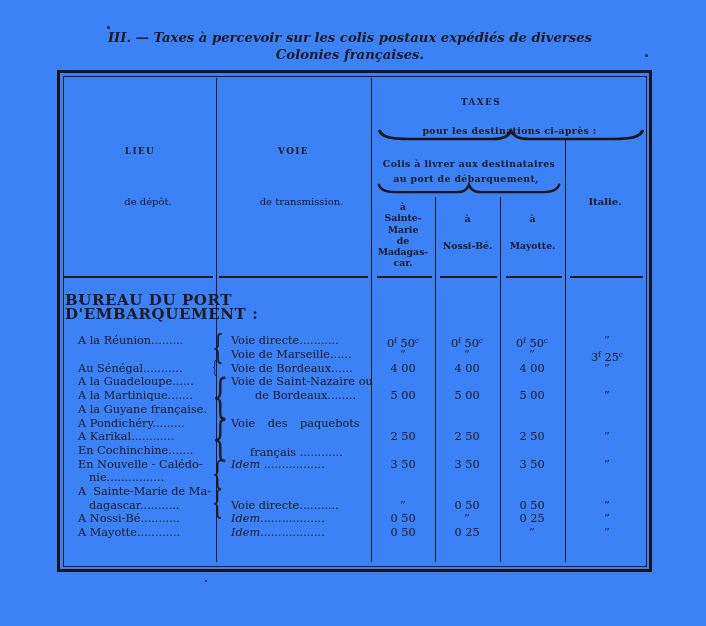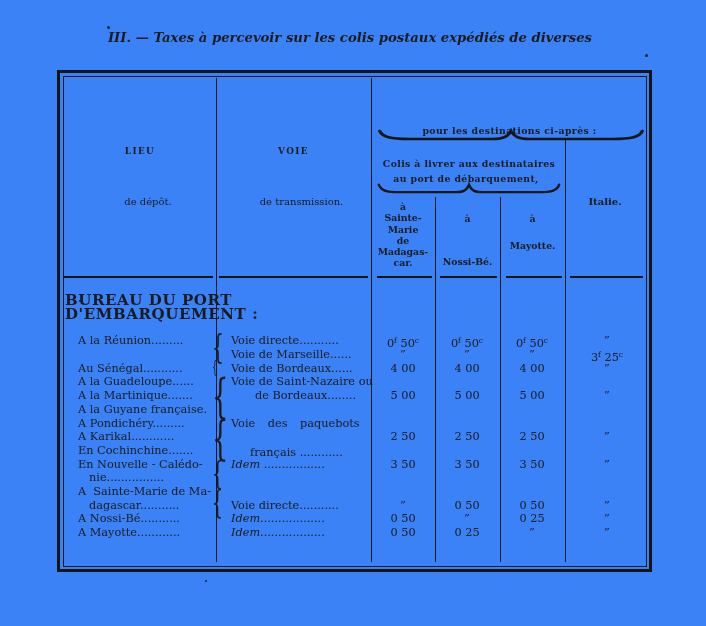--- a/index.html
+++ b/index.html
@@ -48,20 +48,21 @@
   
   .dot{position:absolute; width:3px; height:3px; background:#222; border-radius:50%;}
 </style>
 </head>
 <body>
 
 <div class="page">
 
   <div class="title">
     <div>III. — Taxes à percevoir sur les colis postaux expédiés de diverses</div>
+    <div>Colonies françaises.</div>
   </div>
 
   <div class="frame-outer">
     <div class="frame-inner"></div>
   </div>
 
   <div class="vline" style="left:215.5px; top:78px; height:484px;"></div>
   <div class="vline" style="left:370.5px; top:78px; height:484px;"></div>
   <div class="vline" style="left:434.5px; top:197px; height:365px;"></div>
   <div class="vline" style="left:499.5px; top:197px; height:365px;"></div>
@@ -72,36 +73,37 @@
   <div class="hseg" style="left:377px; top:276px; width:55px;"></div>
   <div class="hseg" style="left:440px; top:276px; width:57px;"></div>
   <div class="hseg" style="left:506px; top:276px; width:56px;"></div>
   <div class="hseg" style="left:570px; top:276px; width:73px;"></div>
 
   <div class="hc caps" style="left:65px;  top:146px; width:150px;">LIEU</div>
   <div class="hc plain" style="left:65px;  top:196px; width:150px;">de dépôt.</div>
   <div class="hc caps" style="left:216px; top:146px; width:155px;">VOIE</div>
   <div class="hc plain" style="left:216px; top:196px; width:155px;">de transmission.</div>
 
+  <div class="hc caps" style="left:371px; top:97px;  width:220px;">TAXES</div>
   <div class="hc caps-sm" style="left:371px; top:111px; width:277px;">pour les destinations ci-après :</div>
 
   <svg class="brace-svg" style="left:377px; top:127px;" width="268" height="14" viewBox="0 0 200 14" preserveAspectRatio="none">
     <path d="M2,4 C4,10 10,12 24,12 L86,12 C95,12 98,9 100,4 C102,9 105,12 114,12 L176,12 C190,12 196,10 198,4" stroke="#161616" stroke-width="2.4" fill="none" stroke-linecap="round"></path>
   </svg>
 
   <div class="hc caps-sm" style="left:373px; top:144px; width:192px;">Colis à livrer aux destinataires</div>
   <div class="hc caps-sm" style="left:373px; top:159px; width:186px;">au port de débarquement,</div>
 
   <svg class="brace-svg" style="left:377px; top:181px;" width="184" height="13" viewBox="0 0 200 14" preserveAspectRatio="none">
     <path d="M2,4 C4,10 10,12 24,12 L86,12 C95,12 98,9 100,4 C102,9 105,12 114,12 L176,12 C190,12 196,10 198,4" stroke="#161616" stroke-width="2.6" fill="none" stroke-linecap="round"></path>
   </svg>
 
   <div class="hc dest" id="dest1" style="left:372px; top:201px; width:62px;"><div>à</div><div>Sainte-</div><div>Marie</div><div>de</div><div>Madagas-</div><div>car.</div></div>
   <div class="hc dest" style="left:436px; top:213px; width:63px;">à</div>
-  <div class="hc dest" style="left:436px; top:256px; width:63px;">Nossi-Bé.</div>
+  <div class="hc dest" style="left:436px; top:240px; width:63px;">Nossi-Bé.</div>
   <div class="hc dest" style="left:501px; top:213px; width:63px;">à</div>
   <div class="hc dest" style="left:501px; top:240px; width:63px;">Mayotte.</div>
   <div class="hc dest" style="left:566px; top:196px; width:78px; font-size:10px;text-align:center;">Italie.</div>
 
   <div id="rows"><div class="row"><span class="sect">BUREAU DU PORT</span></div><div class="row"><span class="sect">D'EMBARQUEMENT :</span></div><div class="spacer"></div><div class="row"><span class="lieu">A la Réunion.........</span><span class="voie">Voie directe...........</span><span class="n n1">0<sup>f</sup> 50<sup>c</sup></span><span class="n n2">0<sup>f</sup> 50<sup>c</sup></span><span class="n n3">0<sup>f</sup> 50<sup>c</sup></span><span class="n n4">”</span></div><div class="row"><span class="voie">Voie de Marseille......</span><span class="n n1">”</span><span class="n n2">”</span><span class="n n3">”</span><span class="n n4">3<sup>f</sup> 25<sup>c</sup></span></div><div class="row"><span class="lieu">Au Sénégal...........</span><span class="voie">Voie de Bordeaux......</span><span class="n n1">4 00</span><span class="n n2">4 00</span><span class="n n3">4 00</span><span class="n n4">”</span></div><div class="row"><span class="lieu">A la Guadeloupe......</span><span class="voie">Voie de Saint-Nazaire ou</span></div><div class="row"><span class="lieu">A la Martinique.......</span><span class="voie v-center">de Bordeaux........</span><span class="n n1">5 00</span><span class="n n2">5 00</span><span class="n n3">5 00</span><span class="n n4">”</span></div><div class="row"><span class="lieu">A la Guyane française.</span></div><div class="row"><span class="lieu">A Pondichéry.........</span><span class="voie v-justify">Voie des paquebots</span></div><div class="row"><span class="lieu">A Karikal............</span><span class="voie v-indent">français ............</span><span class="n n1">2 50</span><span class="n n2">2 50</span><span class="n n3">2 50</span><span class="n n4">”</span></div><div class="row"><span class="lieu">En Cochinchine.......</span></div><div class="row"><span class="lieu">En Nouvelle - Calédo-</span><span class="voie v-italic">Idem .................</span><span class="n n1">3 50</span><span class="n n2">3 50</span><span class="n n3">3 50</span><span class="n n4">”</span></div><div class="row"><span class="lieu indent">nie................</span></div><div class="row"><span class="lieu">A  Sainte-Marie de Ma-</span></div><div class="row"><span class="lieu indent">dagascar...........</span><span class="voie">Voie directe...........</span><span class="n n1">”</span><span class="n n2">0 50</span><span class="n n3">0 50</span><span class="n n4">”</span></div><div class="row"><span class="lieu">A Nossi-Bé...........</span><span class="voie v-italic">Idem..................</span><span class="n n1">0 50</span><span class="n n2">”</span><span class="n n3">0 25</span><span class="n n4">”</span></div><div class="row"><span class="lieu">A Mayotte............</span><span class="voie v-italic">Idem..................</span><span class="n n1">0 50</span><span class="n n2">0 25</span><span class="n n3">”</span><span class="n n4">”</span></div></div>
 
   <div class="vbrace" style="top:331px; height:30px; font-size:34px; line-height:30px;">{</div>
   <div class="vbrace" style="top:361px; height:14px; font-size:16px; line-height:14px;">{</div>
   <div class="vbrace" style="top:375px; height:42px; font-size:47px; line-height:42px;">{</div>
   <div class="vbrace" style="top:417px; height:42px; font-size:47px; line-height:42px;">{</div>

